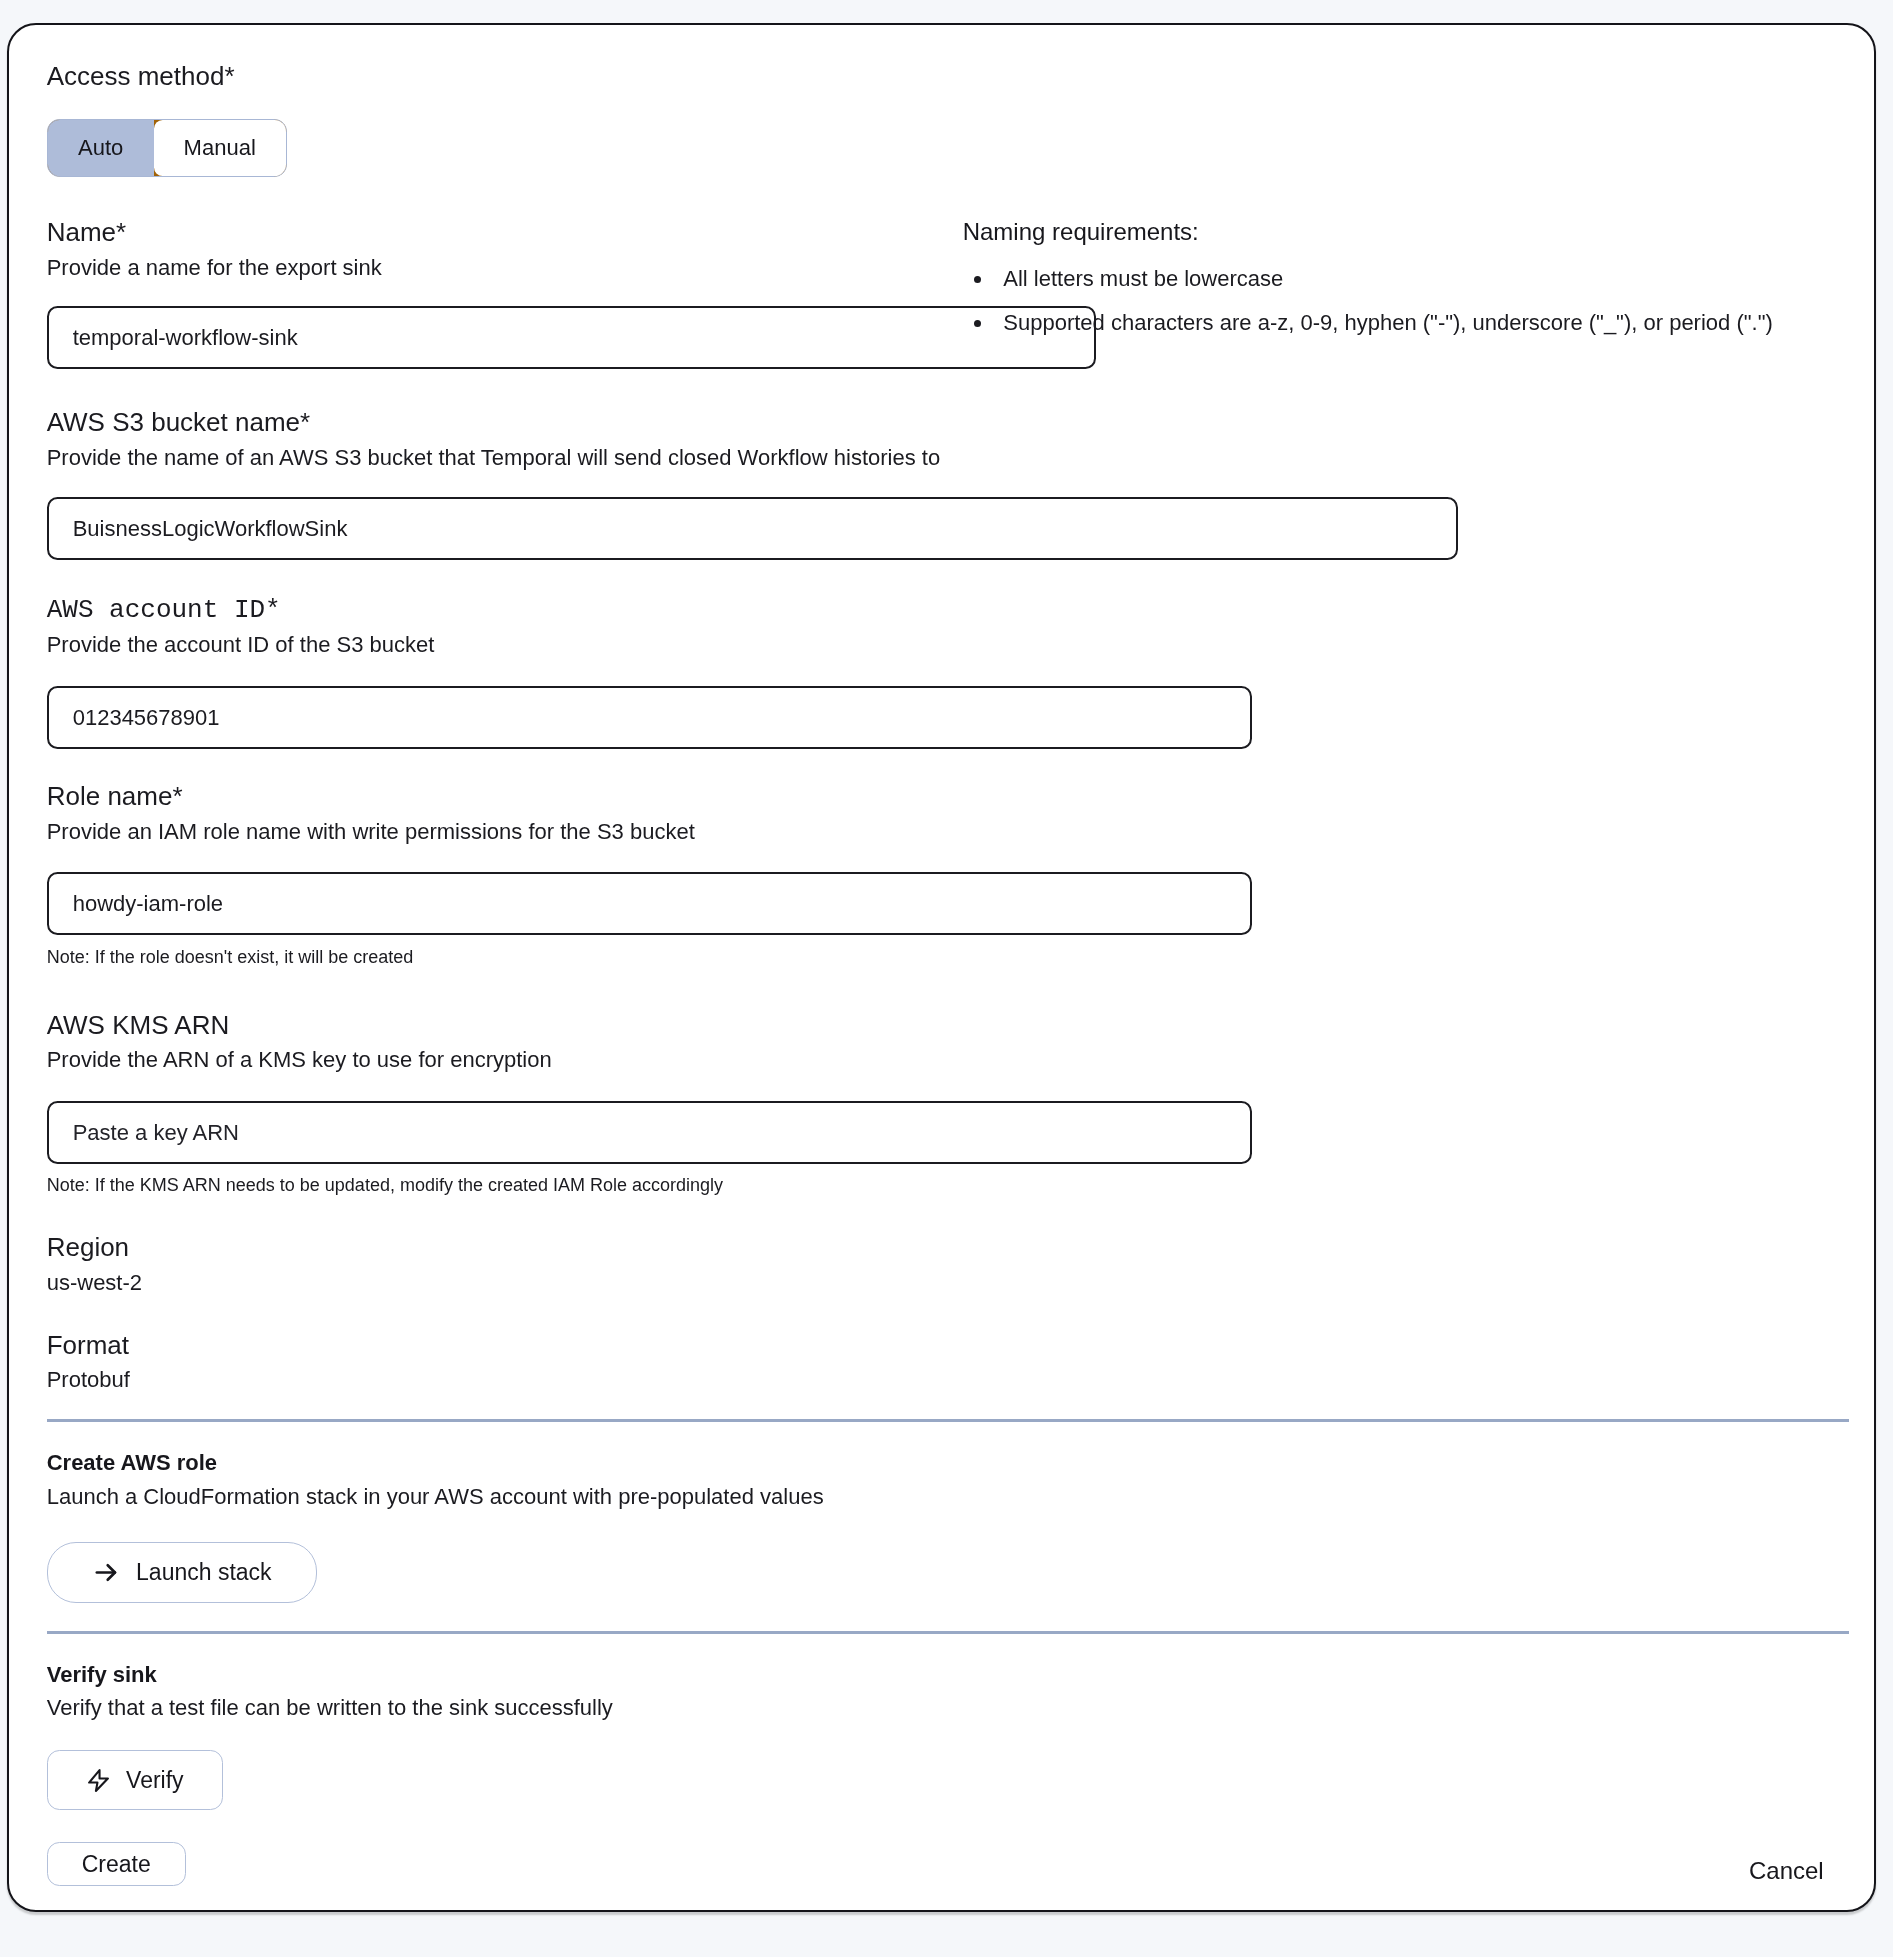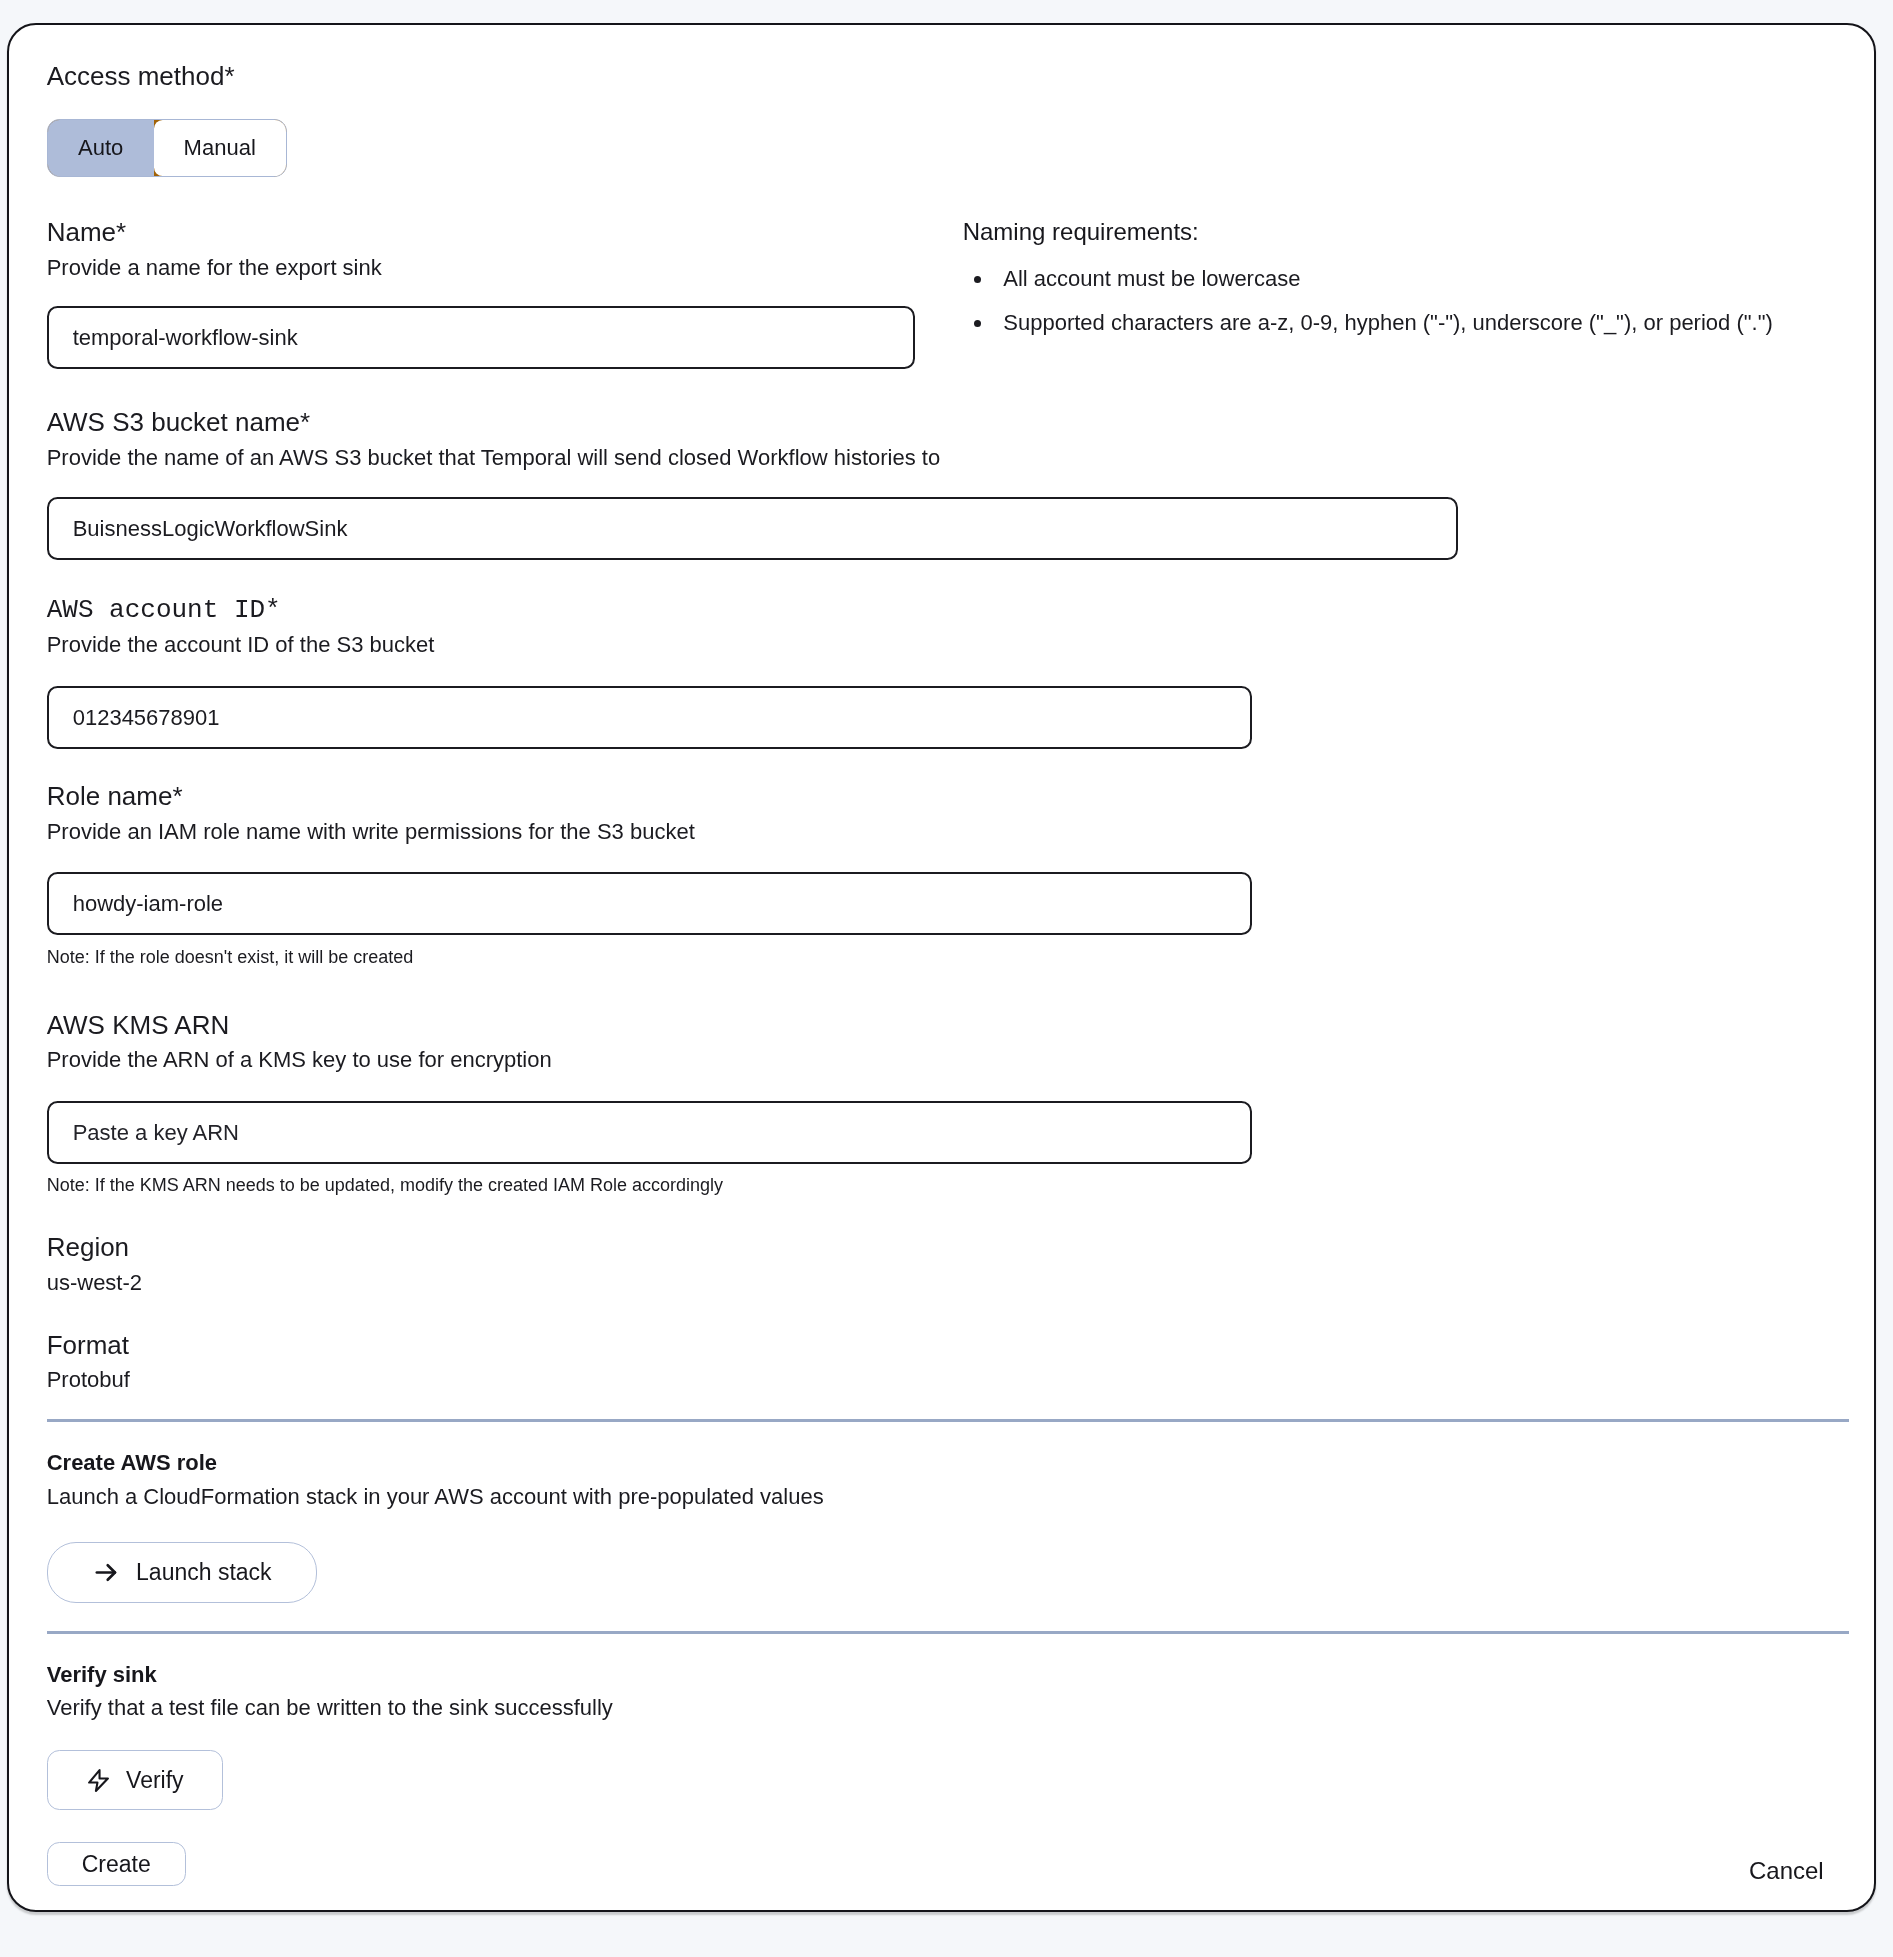--- a/index.html
+++ b/index.html
@@ -169,26 +169,26 @@
     <div class="seg seg-auto">
       <span>Auto</span>
     </div>
     <div class="seg seg-manual">
       <span>Manual</span>
     </div>
   </div>
 
   <div class="abs label" style="left:38px; top:192px;">Name*</div>
   <div class="abs desc" style="left:38px; top:227px;">Provide a name for the export sink</div>
-  <input class="text-input" style="left: 38px; top: 281px; width: 868px;" value="temporal-workflow-sink">
+  <input class="text-input" style="left: 38px; top: 281px; width: 1049px;" value="temporal-workflow-sink">
 
   <div class="right-col">
     <h3>Naming requirements:</h3>
     <ul>
-      <li>All account must be lowercase</li>
+      <li>All letters must be lowercase</li>
       <li>Supported characters are a-z, 0-9, hyphen ("-"), underscore ("_"), or period (".")</li>
     </ul>
   </div>
 
   <div class="abs label" style="left:38px; top:382px;">AWS S3 bucket name*</div>
   <div class="abs desc" style="left:38px; top:417px;">Provide the name of an AWS S3 bucket that Temporal will send closed Workflow histories to</div>
   <input class="text-input" style="left: 38px; top: 472px; width: 1411px;" value="BuisnessLogicWorkflowSink">
 
   <div class="abs label" style="left:38px; top:570px;font-family:Liberation Mono, monospace;">AWS account ID*</div>
   <div class="abs desc" style="left:38px; top:604px;">Provide the account ID of the S3 bucket</div>

